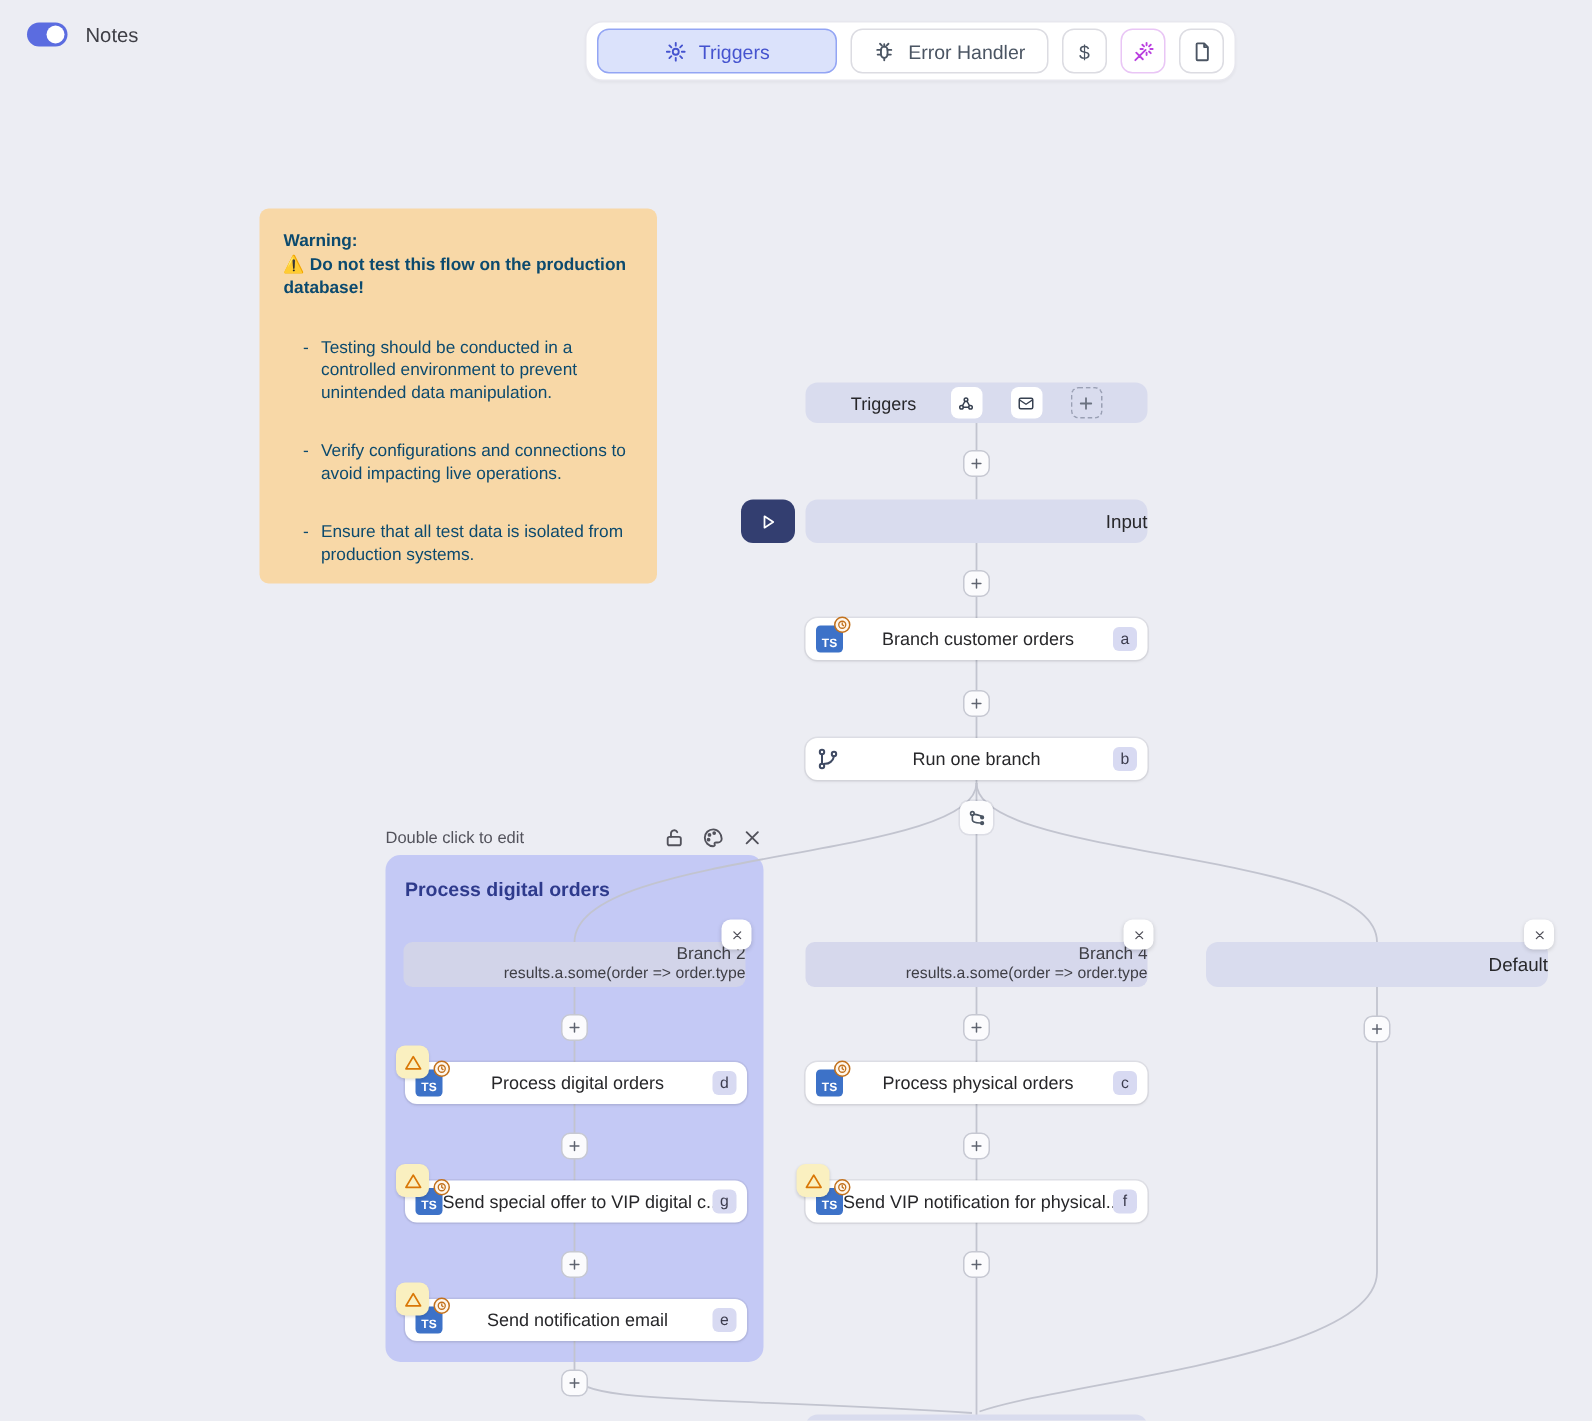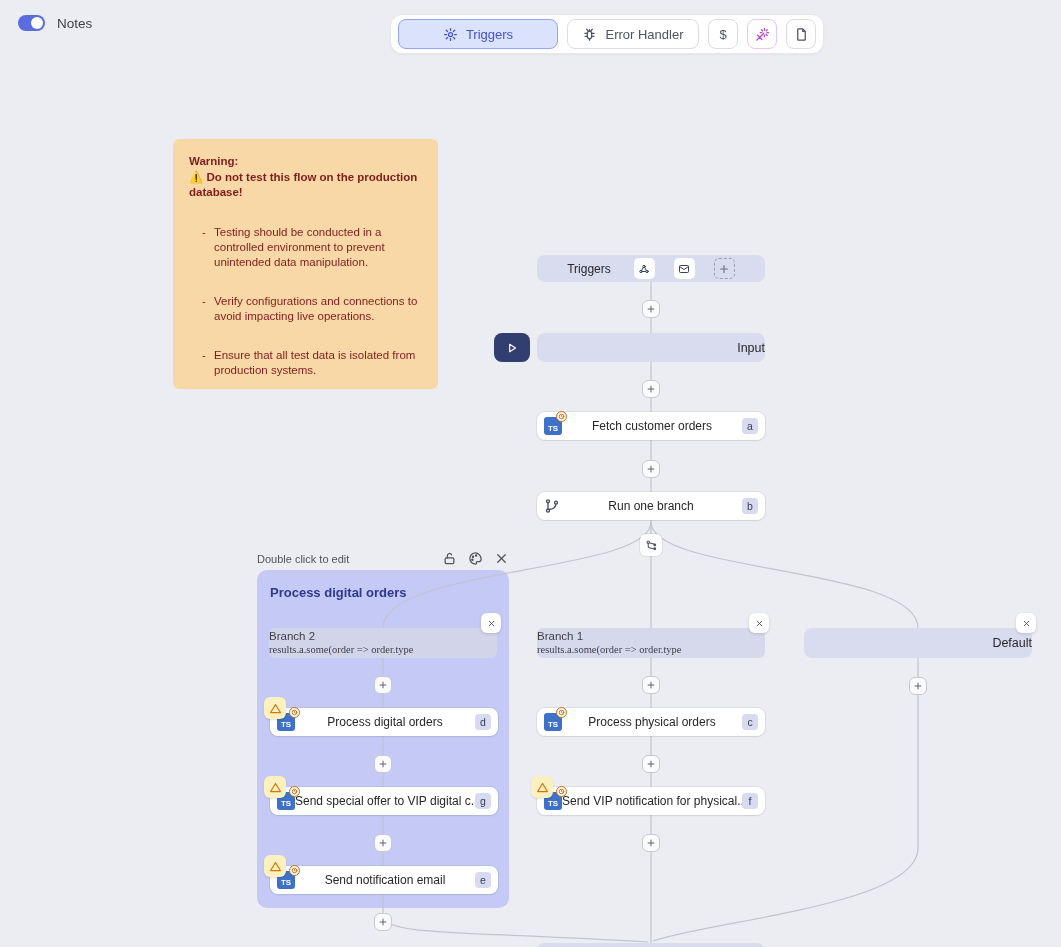--- a/index.html
+++ b/index.html
@@ -26,21 +26,21 @@
   .tb-btn { height:30px; border-radius:8px; display:flex; align-items:center; justify-content:center; gap:8px;
             font-size:13px; cursor:pointer; background:#fff; border:1px solid #dcdce2; color:#4b5563; }
   .tb-settings { width:160px; background:#dbe2fb; border-color:#93a5f4; color:#4553cf; font-weight:500; }
   .tb-error { width:132px; }
   .tb-sq { width:30px; }
   .tb-wand { border-color:#e9c6f5; color:#ba40df; }
   .icon-14 { width:15px; height:15px; }
 
   
   .warning-note { position:absolute; left:173px; top:139px; width:265px; height:250px;
-                  background:#f8d8a7; border-radius:6px; padding:15px 16px; color:#7f1d1d; }
+                  background:#f8d8a7; border-radius:6px; padding:15px 16px; color:#0c4a6e; }
   .warning-note .wtitle { font-size:11.5px; font-weight:bold; line-height:15.5px; }
   .warning-note .walert { font-size:11.5px; font-weight:bold; line-height:15.5px; margin-bottom:6px; width:230px; }
   .warning-note ul { list-style:none; margin-top:8px; padding-left:22px; }
   .warning-note li { font-size:11.5px; line-height:15px; position:relative; padding-left:3px;margin-top:24px; }
   .warning-note li::before { content:"-"; position:absolute; left:-9px; }
 
   
   .edges { position:absolute; left:0; top:0; z-index:2; pointer-events:none; }
 
   
@@ -88,23 +88,23 @@
   
   .group-box { position:absolute; left:257px; top:570px; width:252px; height:338px; background:#c4c9f5;
                border-radius:10px; z-index:1; cursor:pointer; }
   .group-title { position:absolute; left:270px; top:585px; font-size:13px; font-weight:bold; color:#2e3a8c; z-index:3; }
   .group-hint-row { position:absolute; left:257px; top:551px; width:252px; display:flex; align-items:center; z-index:3; }
   .group-hint { font-size:11px; color:#52525b; flex:1; }
   .gh-icon { width:15px; height:15px; color:#52525b; margin-left:11px; cursor:pointer; }
 
   
   .branch-node { position:absolute; width:228px; height:30px; border-radius:6px; background:#d6d8ec;
-                 display:flex; flex-direction:column; align-items:flex-start; justify-content:center; z-index:3; cursor:pointer; }
+                 display:flex; flex-direction:column; align-items:flex-end; justify-content:center; z-index:3; cursor:pointer; }
   .branch-label { font-size:11.5px; color:#3f3f46; line-height:13px; }
-  .branch-expr { font-family:Liberation Serif, serif; font-size:10.5px; color:#3f3f46; line-height:13px;
+  .branch-expr { font-family:Liberation Sans, sans-serif; font-size:10.5px; color:#3f3f46; line-height:13px;
                  max-width:220px; white-space:nowrap; overflow:hidden; }
   .close-btn { position:absolute; width:20px; height:20px; background:#fff; border-radius:6px; z-index:4;
                display:flex; align-items:center; justify-content:center; color:#52525b; cursor:pointer;
                box-shadow:0 1px 3px rgba(0,0,0,.15); }
   .close-btn svg { width:9px; height:9px; }
   .x-icon { width:11px; height:11px; }
 </style>
 </head>
 <body>
 
@@ -221,21 +221,21 @@
 <div class="step-node" style="left:537px; top:412px;">
   <div class="ts-icon">
       <span>TS</span>
     <span class="ts-clock">
         <svg viewBox="0 0 24 24" stroke="#c2711d" stroke-width="3" fill="none" stroke-linecap="round">
           <circle cx="12" cy="12" r="8"></circle>
           <path d="M12 8v4l3 2"></path>
         </svg>
       </span>
   </div>
-  <span class="step-label">Fetch customer orders</span>
+  <span class="step-label">Branch customer orders</span>
   <span class="step-badge">a</span>
 </div>
 
 <div class="plus-btn" style="left:642px; top:460px;">
   <svg viewBox="0 0 24 24" stroke="currentColor" stroke-width="2.4" fill="none" stroke-linecap="round">
       <path d="M12 5v14M5 12h14"></path>
     </svg>
 </div>
 
 <div class="step-node" style="left:537px; top:492px;">
@@ -281,21 +281,21 @@
   <span class="branch-label">Branch 2</span>
   <span class="branch-expr">results.a.some(order =&gt; order.type</span>
 </div>
 <div class="close-btn" style="left:481px; top:613px;">
   <svg class="x-icon" viewBox="0 0 24 24" stroke="currentColor" stroke-width="2.4" fill="none" stroke-linecap="round">
       <path d="M6 6l12 12M18 6L6 18"></path>
     </svg>
 </div>
 
 <div class="branch-node" style="left:537px; top:628px;">
-  <span class="branch-label">Branch 1</span>
+  <span class="branch-label">Branch 4</span>
   <span class="branch-expr">results.a.some(order =&gt; order.type</span>
 </div>
 <div class="close-btn" style="left:749px; top:613px;">
   <svg class="x-icon" viewBox="0 0 24 24" stroke="currentColor" stroke-width="2.4" fill="none" stroke-linecap="round">
       <path d="M6 6l12 12M18 6L6 18"></path>
     </svg>
 </div>
 
 <div class="lav-node" style="left:804px; top:628px; height:30px;">
   <span>Default</span>

